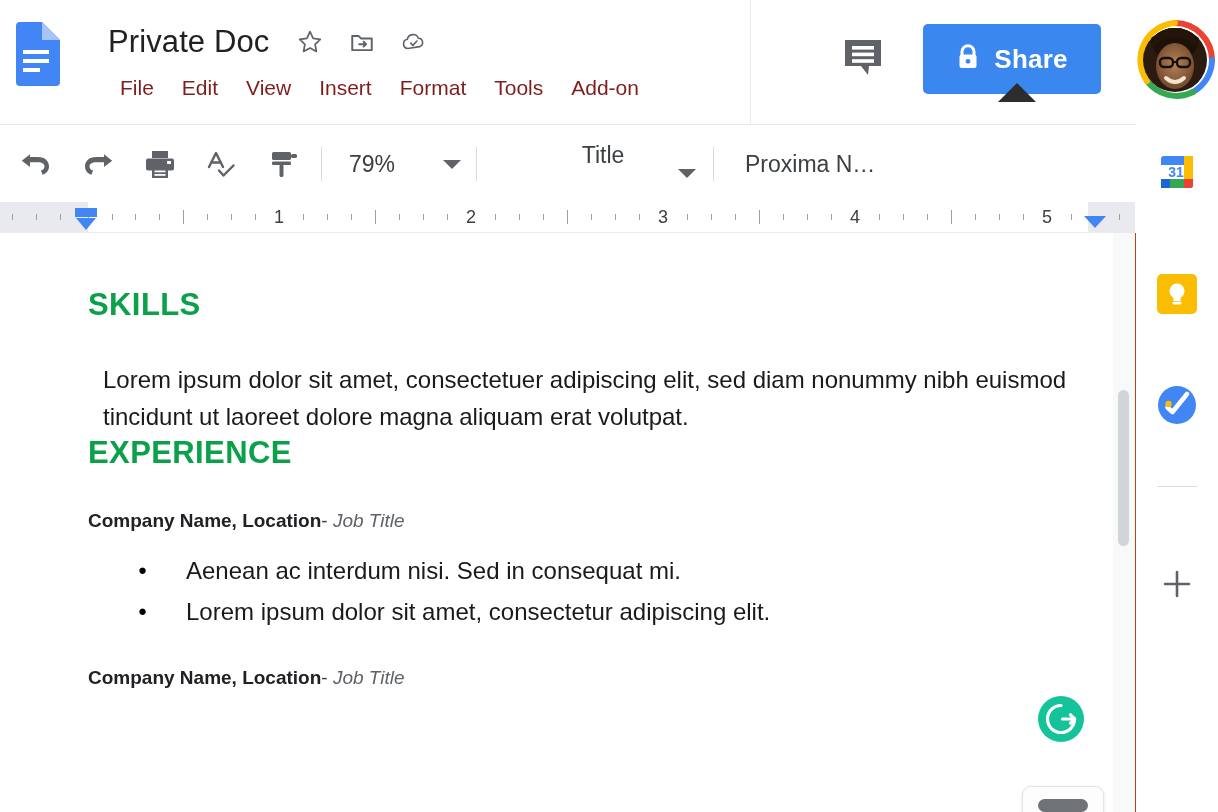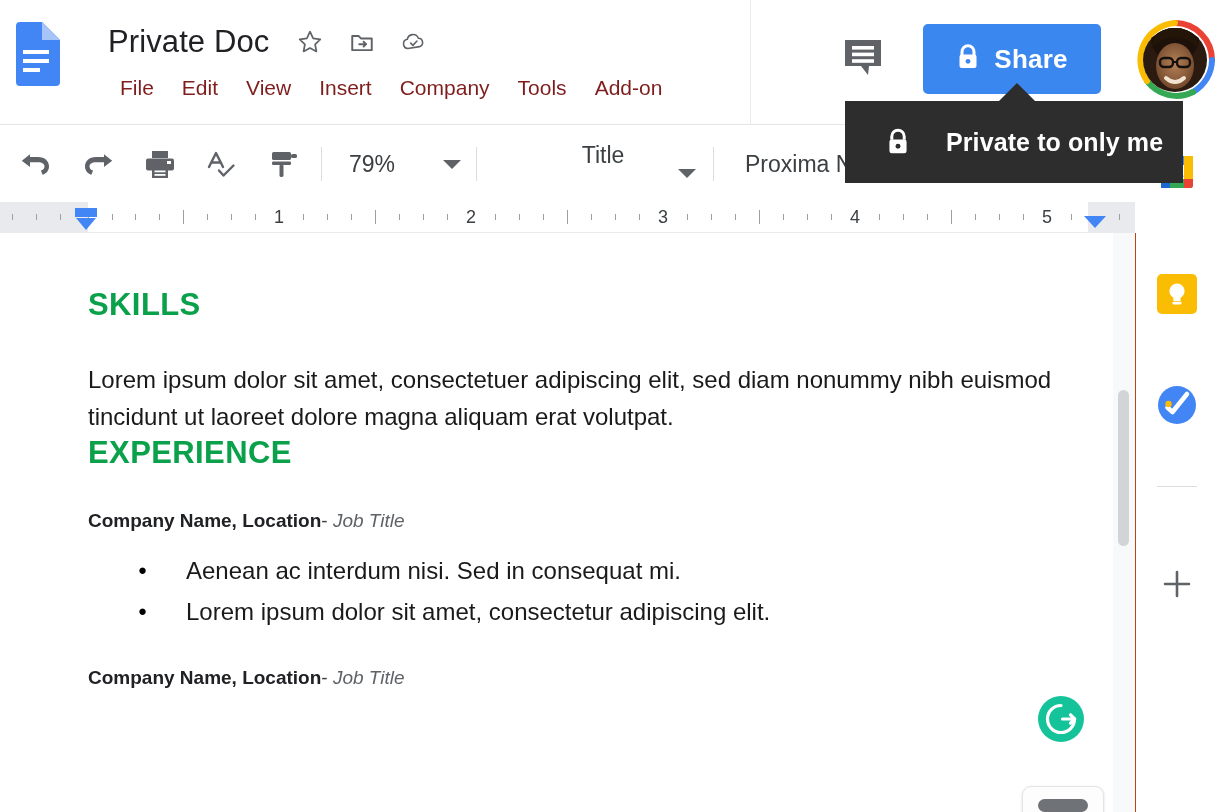--- a/index.html
+++ b/index.html
@@ -419,21 +419,21 @@
           </svg>
         </span>
       </span>
     </div>
 
     <div class="menu-row">
       <span class="menu-item">File</span>
       <span class="menu-item">Edit</span>
       <span class="menu-item">View</span>
       <span class="menu-item">Insert</span>
-      <span class="menu-item">Company</span>
+      <span class="menu-item">Format</span>
       <span class="menu-item">Tools</span>
       <span class="menu-item">Add-on</span>
     </div>
 
     <div class="menu-clip"></div>
 
     <div class="comment-btn">
       <svg width="44" height="40" viewBox="0 0 44 40">
         <path d="M2 3 h36 v26 h-12 l-1 9 -7 -9 h-16 z" fill="#5f6368"></path>
         <rect x="9" y="9" width="22" height="3.6" fill="#ffffff"></rect>
@@ -476,30 +476,20 @@
           <rect x="44" y="40" width="13" height="9" rx="4" fill="none" stroke="#14100c" stroke-width="2.4"></rect>
           <path d="M40 44 h4" stroke="#14100c" stroke-width="2.2"></path>
           <path d="M33 60 q9 8 18 0" fill="none" stroke="#f3e3d3" stroke-width="4" stroke-linecap="round"></path>
           <path d="M18 30 q24 -22 48 0 q-6 -24 -24 -24 q-18 0 -24 24 z" fill="#241509"></path>
         </g>
       </svg>
     </div>
   </div>
 
   <div class="tooltip-arrow"></div>
-  <div class="tooltip">
-    <span class="tooltip-lock">
-      <svg width="26" height="30" viewBox="0 0 24 28">
-        <path d="M6.2 12 v-3.2 a5.8 5.8 0 0 1 11.6 0 v3.2" fill="none" stroke="#ffffff" stroke-width="2.8"></path>
-        <rect x="4" y="11.6" width="16" height="13" rx="2.2" fill="#ffffff"></rect>
-        <circle cx="12" cy="18" r="2.3" fill="#2d2d2d"></circle>
-      </svg>
-    </span>
-    <span class="tooltip-text">Private to only me</span>
-  </div>
 
   <div class="toolbar">
 
     <div class="tb-btn">
       <svg width="34" height="30" viewBox="0 0 34 30" fill="#5f6368">
         <path d="M11 8 h8 c7 0 11 4.2 11 9.4 0 4 -2.6 7 -6.4 8.4 l-1.7 -4.3 c2.3 -.8 3.6 -2.2 3.6 -4.1 0 -2.5 -2.2 -4.2 -6.5 -4.2 h-8 v4.8 l-8.2 -6.3 8.2 -6.4 z"></path>
       </svg>
     </div>
     <div class="tb-btn">
       <svg width="34" height="30" viewBox="0 0 34 30" fill="#5f6368">
@@ -616,21 +606,21 @@
       </svg>
     </div>
   </div>
 
   <div class="doc-area">
     <div class="page">
       <div class="doc-body">
 
         <h2 class="section" style="margin-top:54px;">SKILLS</h2>
 
-        <p class="body" style="margin-top:38px; width:985px;">Lorem ipsum dolor sit amet, consectetuer adipiscing elit, sed diam nonummy nibh euismod tincidunt ut laoreet dolore magna aliquam erat volutpat.</p>
+        <p class="body" style="margin-top:38px; width:985px;margin-left:15px;">Lorem ipsum dolor sit amet, consectetuer adipiscing elit, sed diam nonummy nibh euismod tincidunt ut laoreet dolore magna aliquam erat volutpat.</p>
 
         <h2 class="section" style="">EXPERIENCE</h2>
 
         <p class="job-line" style="margin-top:39px;">
           <b>Company Name,</b>
           <b>Location</b><span class="dash">-</span>
           <i>Job Title</i>
         </p>
 
 

